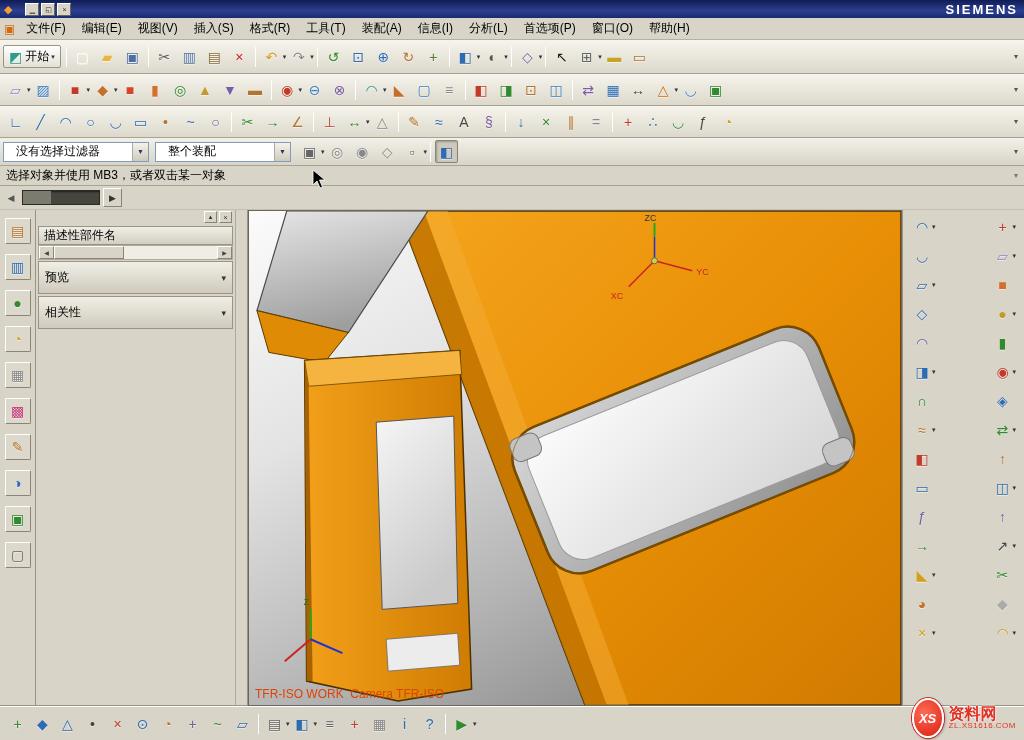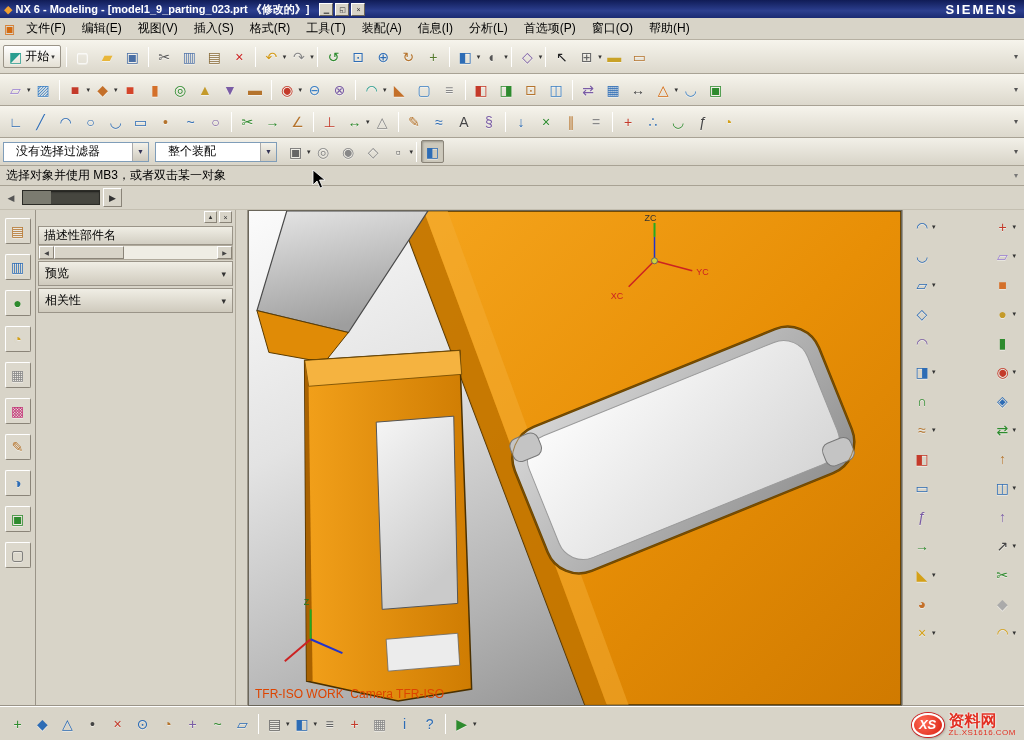--- a/index.html
+++ b/index.html
@@ -33,21 +33,21 @@
   .ddarrow{font-size:7px;color:#333;margin-left:-1px;}
   .tsep{width:1px;height:20px;background:#9a9488;border-right:1px solid #fff;margin:0 3px;flex:none;}
   .row-overflow{margin-left:auto;color:#555;font-size:8px;padding-right:3px;}
   .start-btn{display:inline-flex;align-items:center;gap:3px;padding:2px 5px;margin-right:2px;border:1px solid #9a9488;border-radius:2px;background:linear-gradient(#ffffff,#e4e0d4);}
   .start-btn .glyph{color:#2a9d8f;}
   .start-label{font-size:12px;}
 
   
   .selbar{height:28px;background:linear-gradient(#f2f0e8,#d8d4c8);border-bottom:1px solid #a8a294;display:flex;align-items:center;padding:0 3px;flex:none;}
   .combo{display:flex;align-items:center;height:20px;background:#fff;border:1px solid #7f9db9;margin-right:6px;}
-  .combo-1{width:146px;} .combo-2{width:122px;}
+  .combo-1{width:146px;} .combo-2{width:136px;}
   .combo-text{flex:1;padding:0 12px;white-space:nowrap;overflow:hidden;}
   .combo-btn{width:16px;height:18px;background:linear-gradient(#f4f2ea,#cfcabd);border-left:1px solid #aaa;display:flex;align-items:center;justify-content:center;font-size:7px;color:#335;}
 
   
   .promptbar{height:20px;background:#d8d4c8;border-bottom:1px solid #a8a294;display:flex;align-items:center;padding:0 6px;flex:none;}
   .prompt-text{white-space:nowrap;}
   .prompt-overflow{margin-left:auto;color:#777;font-size:8px;}
 
   
   .navrow{height:24px;background:#d8d4c8;display:flex;align-items:center;padding-left:3px;border-bottom:1px solid #c4bfb1;flex:none;}
@@ -69,21 +69,21 @@
   .tree{flex:1;margin:1px 2px;background:#fff;border:1px solid #80807a;overflow:hidden;background-image:repeating-linear-gradient(#ffffff,#ffffff 18px,#eef2f9 19px);}
   .tree-row{height:19px;display:flex;align-items:center;padding-left:8px;gap:4px;white-space:nowrap;}
   .folder-ic{width:14px;height:10px;background:linear-gradient(#ffe08a,#f3bb3a);border:1px solid #b8860b;border-radius:1px;position:relative;flex:none;}
   .folder-ic::before{content:"";position:absolute;top:-3px;left:0;width:6px;height:3px;background:#f3bb3a;border:1px solid #b8860b;border-bottom:none;}
   .part-ic{width:11px;height:11px;background:linear-gradient(#ffe9a8,#efc24a);border:1px solid #a8812a;flex:none;}
   .chk{width:11px;height:11px;border:1px solid #cc2222;background:#fff;color:#cc2222;font-size:9px;font-weight:bold;display:flex;align-items:center;justify-content:center;line-height:1;flex:none;}
   .hscroll{height:15px;margin:0 2px;display:flex;align-items:stretch;background:#efede4;border:1px solid #b0aa9c;}
   .scr-btn{width:15px;background:#d8d4c8;border:1px solid;border-color:#fff #8a8478 #8a8478 #fff;font-size:6px;display:flex;align-items:center;justify-content:center;color:#444;flex:none;}
   .scr-track{flex:1;display:flex;align-items:stretch;}
   .scr-thumb{width:70px;margin:0;background:#d8d4c8;border:1px solid;border-color:#fff #8a8478 #8a8478 #fff;}
-  .section-bar{height:25px;margin:1px 2px;background:linear-gradient(#f0eee5,#cfcabd);border:1px solid #9a9488;display:flex;align-items:center;padding:0 6px;}
+  .section-bar{height:33px;margin:1px 2px;background:linear-gradient(#f0eee5,#cfcabd);border:1px solid #9a9488;display:flex;align-items:center;padding:0 6px;}
   .section-chev{margin-left:auto;font-size:9px;color:#333;}
 
   .splitter{width:12px;flex:none;background:#d8d4c8;border-right:1px solid #9a9488;}
 
   .viewport{flex:1;position:relative;border:1px solid #6a665a;overflow:hidden;background:#cfcfcf;}
   .vp-svg{position:absolute;inset:0;width:100%;height:100%;}
   .view-label{position:absolute;left:6px;bottom:4px;color:#dd4400;font-size:12px;white-space:pre;}
   .wm-outline{position:absolute;right:16px;bottom:14px;text-align:center;pointer-events:none;}
   .wm-big{font-size:28px;font-weight:bold;letter-spacing:3px;color:transparent;-webkit-text-stroke:1.3px #ff9500;line-height:1;}
   .wm-sub{font-size:10px;color:#ff9500;}
@@ -91,35 +91,34 @@
   .rightbar{width:122px;flex:none;background:#d8d4c8;border-left:1px solid #9a9488;display:flex;justify-content:space-between;padding:6px 8px 0 8px;}
   .rcol{display:flex;flex-direction:column;gap:7px;}
   .rcol .tbtn{width:22px;height:22px;margin:0;}
   .rrow{display:flex;align-items:center;}
 
   
   .bottombar{height:34px;background:#d8d4c8;border-top:1px solid #fff;box-shadow:0 -1px 0 #9a9488;display:flex;align-items:center;padding:0 5px;flex:none;}
 
   
   .brandmark{position:absolute;right:8px;bottom:2px;display:flex;align-items:center;gap:5px;z-index:6;}
-  .xs-badge{width:32px;height:24px;border-radius:50%;background:radial-gradient(circle at 35% 35%,#ff6a55,#d91f11);color:#fff;font-weight:bold;font-style:italic;font-size:13px;display:flex;align-items:center;justify-content:center;border:2px solid #fff;box-shadow:0 0 0 1px #c22,1px 1px 3px rgba(0,0,0,.4);}
+  .xs-badge{width:32px;height:40px;border-radius:50%;background:radial-gradient(circle at 35% 35%,#ff6a55,#d91f11);color:#fff;font-weight:bold;font-style:italic;font-size:13px;display:flex;align-items:center;justify-content:center;border:2px solid #fff;box-shadow:0 0 0 1px #c22,1px 1px 3px rgba(0,0,0,.4);}
   .zl-col{display:flex;flex-direction:column;line-height:1.1;}
   .zl-title{font-size:16px;font-weight:bold;color:#e23023;text-shadow:0 0 2px #fff,0 0 2px #fff;}
   .zl-sub{font-size:8px;color:#e23023;letter-spacing:.5px;}
 
   .cursor{position:absolute;left:312px;top:170px;z-index:10;pointer-events:none;}
 </style>
 </head>
 <body>
 
 <div class="app">
 
   <div class="titlebar">
     <span class="app-icon">◆</span>
-    <span class="tb-title">NX 6 - Modeling - [model1_9_parting_023.prt 《修改的》]</span>
     <span class="doc-btns">
       <span class="win-btn">▁</span>
       <span class="win-btn">◱</span>
       <span class="win-btn">×</span>
     </span>
     <span class="brand">SIEMENS</span>
   </div>
 
   <div class="menubar">
     <span class="menubar-icon">▣</span>

